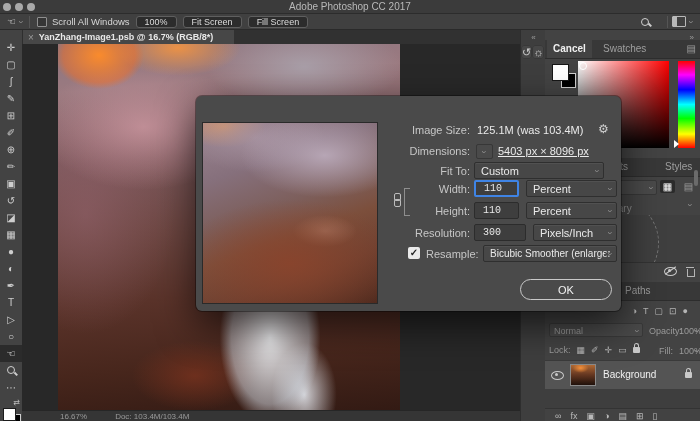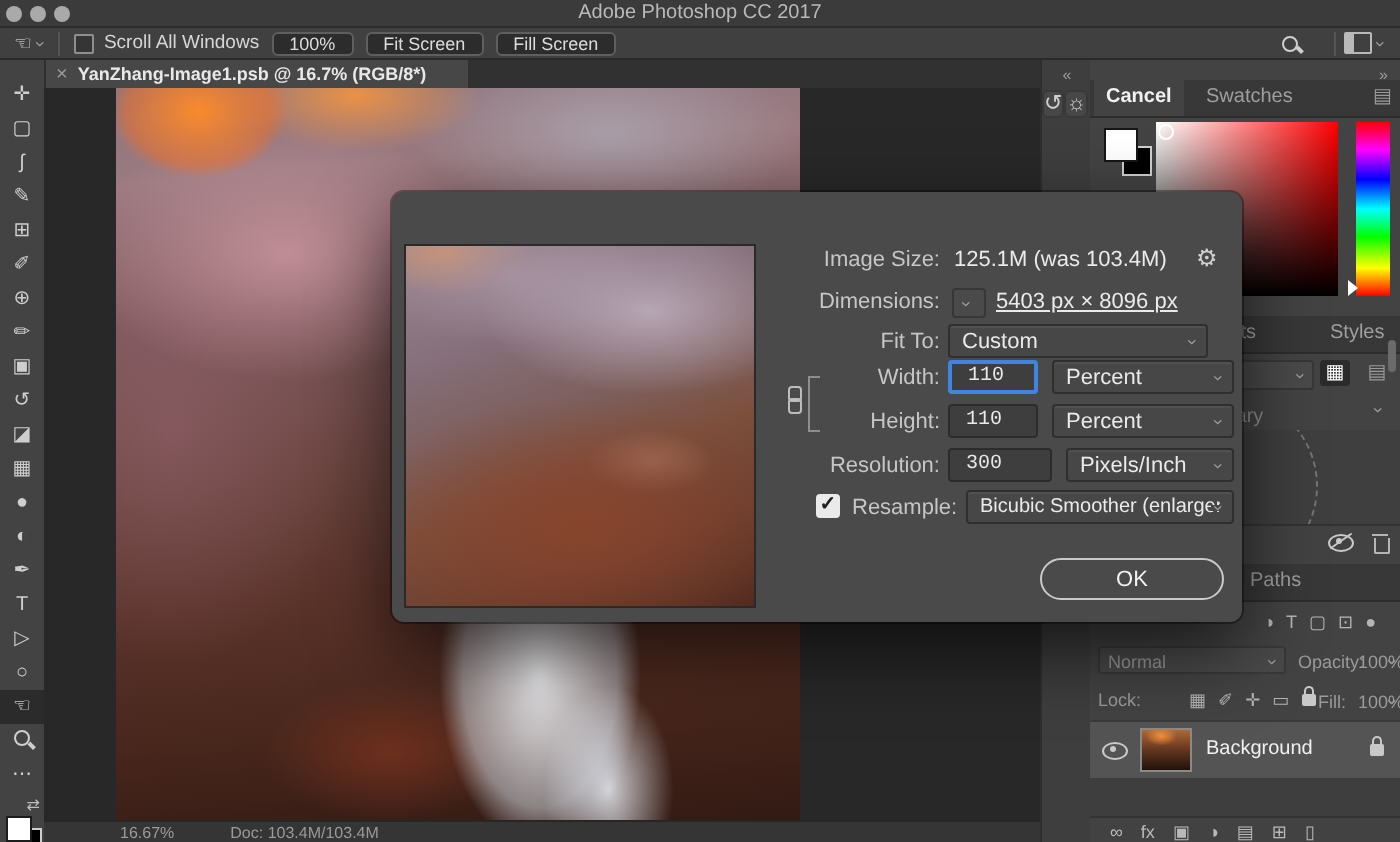--- a/index.html
+++ b/index.html
@@ -273,21 +273,21 @@
     </div>
     <div class="lyr-dd" style="left:4px;top:293px;width:94px;">
       <span>Normal</span>
       <span class="chev" style="position:absolute;right:4px;top:3px;">›</span>
     </div>
     <span class="lyr-label" style="position:absolute;left:104px;top:296px;">Opacity:</span>
     <span class="lyr-label" style="position:absolute;left:134px;top:296px;">100%</span>
     <span class="chev" style="position:absolute;left:150px;top:297px;">›</span>
 
     <div class="row" style="position:absolute;left:4px;top:313px;height:14px;">
-      <span class="lyr-label" style="margin-right:24px;">Lock:</span>
+      <span class="lyr-label" style="margin-right:6px;">Lock:</span>
       <span id="lock-icons" class="row">
           <span class="licon">▦</span>
           <span class="licon">✐</span>
           <span class="licon">✛</span>
           <span class="licon">▭</span>
           <span class="licon"><span class="padlock"></span></span>
         </span>
     </div>
     <span class="lyr-label" style="position:absolute;left:114px;top:316px;">Fill:</span>
     <span class="lyr-label" style="position:absolute;left:134px;top:316px;">100%</span>

